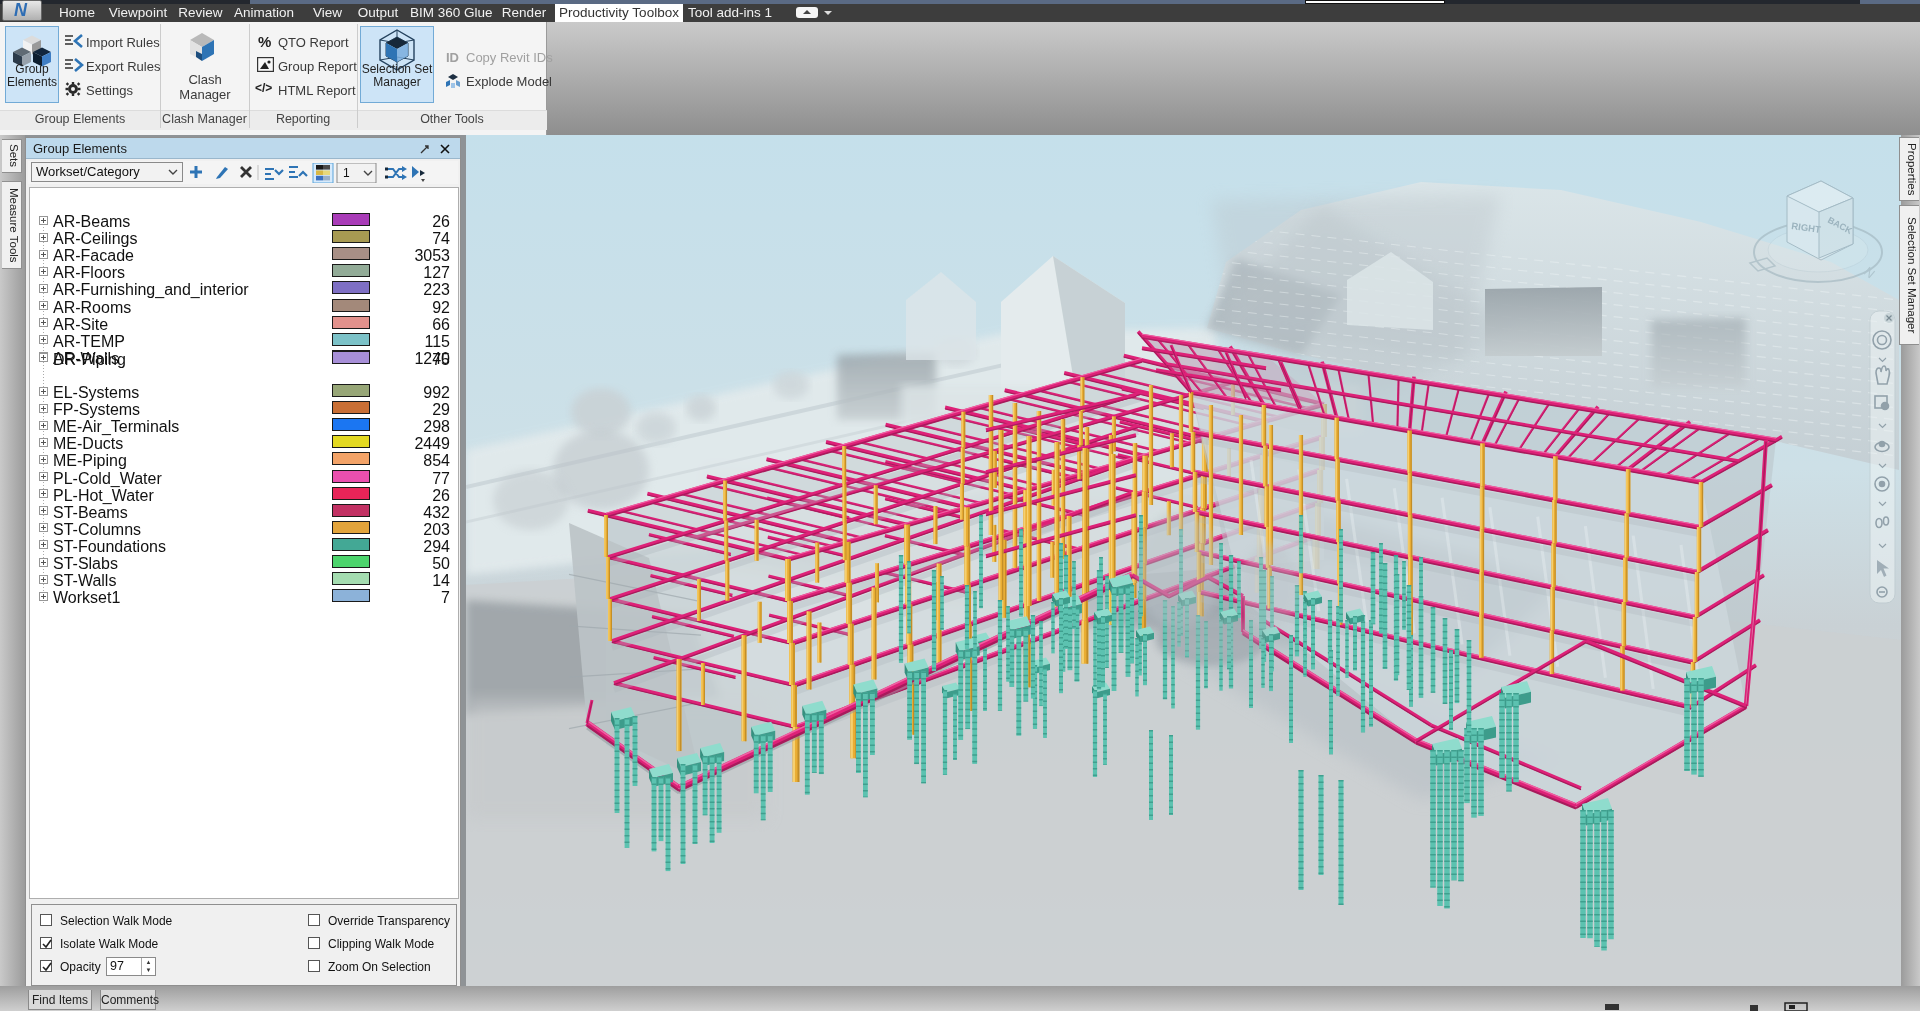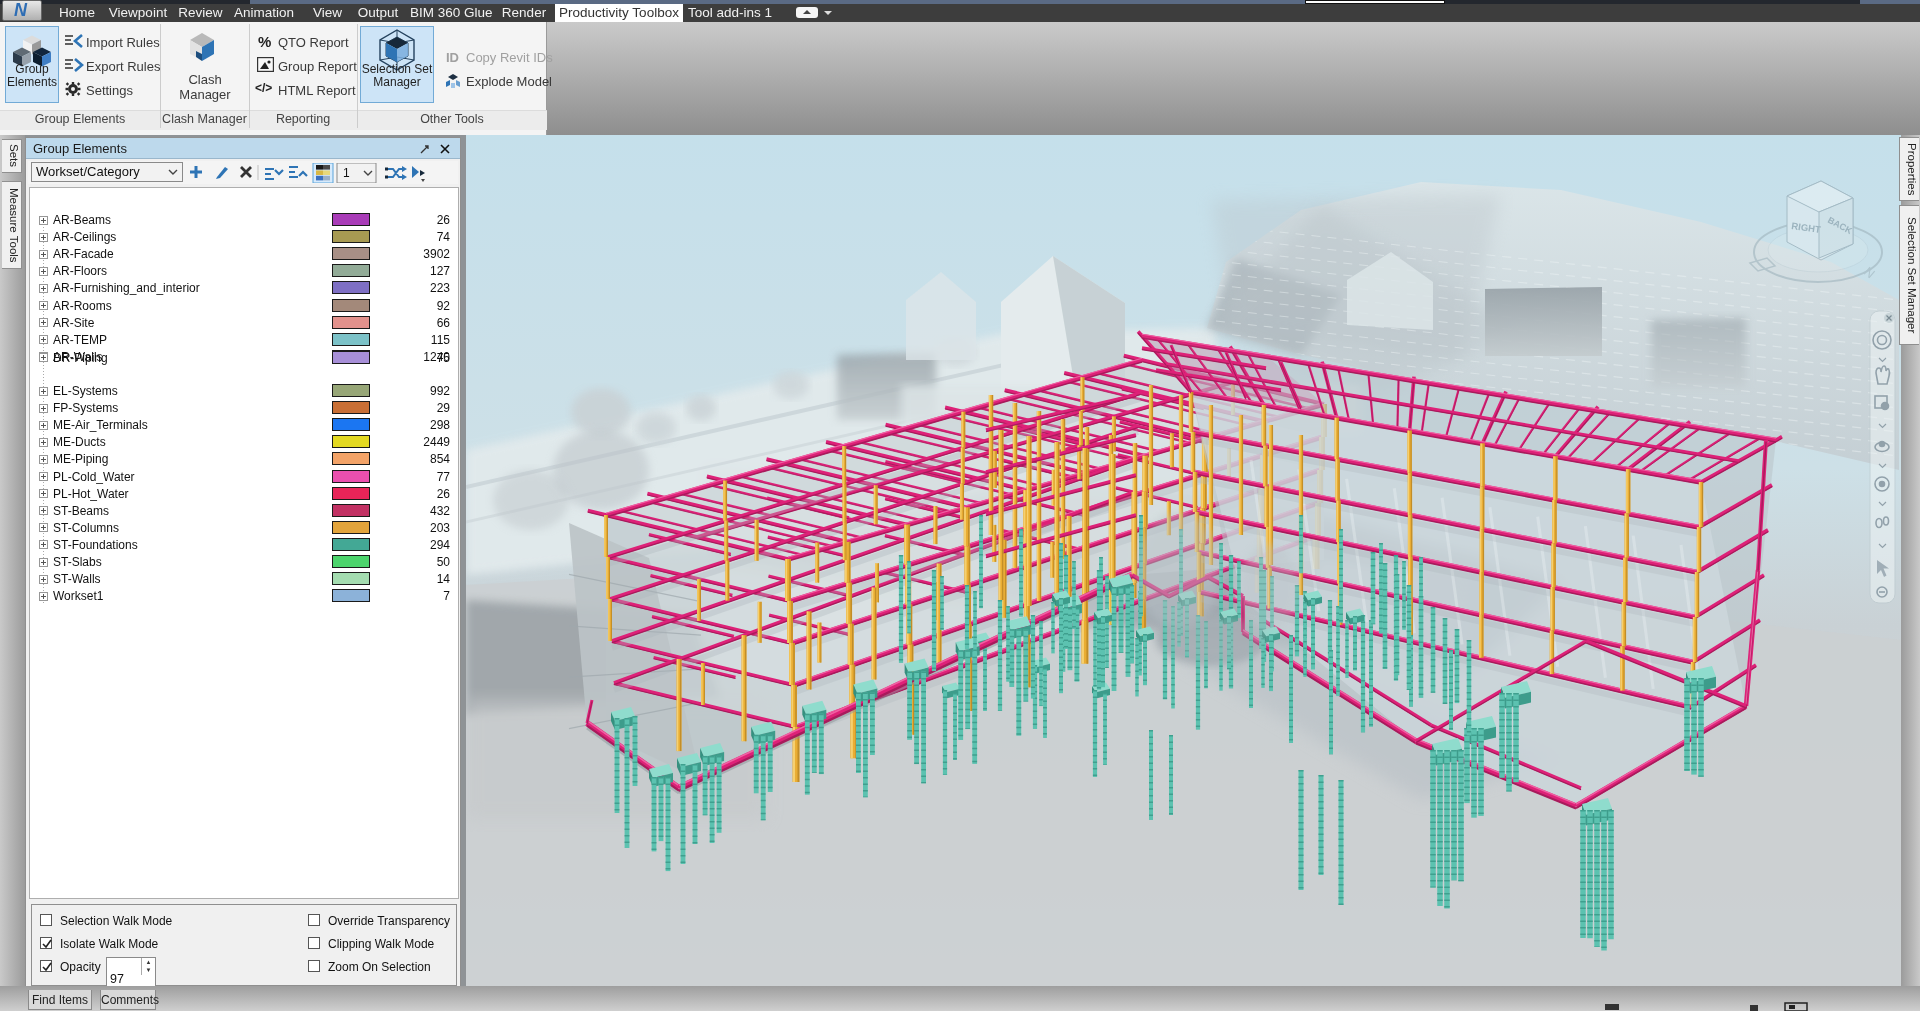--- a/index.html
+++ b/index.html
@@ -23,32 +23,32 @@
 .vtab{position:absolute;background:#f0f0f0;border:1px solid #8f8f8f;border-left:none;writing-mode:vertical-rl;font-size:11.5px;color:#222;text-align:center;padding:4px 1px}
 .vtabR{position:absolute;background:#f0f0f0;border:1px solid #8f8f8f;border-right:none;writing-mode:vertical-rl;font-size:11.5px;color:#222;text-align:center;padding:4px 1px}
 #rightstrip{position:absolute;left:1901px;top:135px;width:19px;height:851px;background:linear-gradient(90deg,#9b9b9b,#c9c9c9)}
 #panel{position:absolute;left:25px;top:137px;width:436px;height:851px;background:#f0f0f0;border:1px solid #8f8f8f}
 #ptitle{position:absolute;left:0;top:0;width:434px;height:21px;background:#bdd9ec;border-bottom:1px solid #9ab7cc}
 #ptitle span{position:absolute;left:7px;top:3px;font-size:13px;color:#1a1a1a}
 #ptools{position:absolute;left:2px;top:23px;width:430px;height:23px;background:#f4f4f4}
 #pdrop{position:absolute;left:3px;top:1px;width:152px;height:20px;background:#f2f2f2;border:1px solid #8a8a8a;font-size:13px;color:#111;padding:1px 4px}
 #tbl{position:absolute;left:3px;top:49px;width:430px;height:712px;background:#ffffff;border:1px solid #aeaeae}
 #thead{position:absolute;left:0;top:0;width:428px;height:20px;background:linear-gradient(#fdfdfd,#e9e9e9);border-bottom:1px solid #cfcfcf;font-size:12.5px;color:#222}
-.trow{position:absolute;left:0;width:428px;height:17px;font-size:12px;color:#111}
+.trow{position:absolute;left:0;width:428px;height:17px;font-size:16px;color:#111}
 .plus{position:absolute;left:9px;top:4px;width:9px;height:9px;border:1px solid #979797;background:#fff}
 .plus:before{content:"";position:absolute;left:1px;top:3px;width:5px;height:1px;background:#555}
 .plus:after{content:"";position:absolute;left:3px;top:1px;width:1px;height:5px;background:#555}
 .lbl{position:absolute;left:23px;top:1.5px}
 .sw{position:absolute;left:302px;top:1.5px;width:38px;height:13px;border:1px solid #1a1a1a}
 .cnt{position:absolute;right:8px;top:1.5px;text-align:right}
 #treeline{position:absolute;left:13px;top:30px;width:1px;height:386px;background-image:linear-gradient(#aaa 1px,transparent 1px);background-size:1px 3px}
 #chkbox{position:absolute;left:5px;top:766px;width:426px;height:82px;border:1px solid #8f8f8f;background:#f0f0f0;font-size:12px;color:#111;white-space:nowrap}
 .cb{position:absolute;width:12px;height:12px;border:1px solid #555;background:#fff}
 .cb svg{position:absolute;left:0;top:0}
-#spin{position:absolute;left:74px;top:52px;width:50px;height:19px;background:#fff;border:1px solid #8a8a8a;font-size:12.5px;padding:14px 3px}
+#spin{position:absolute;left:74px;top:52px;width:50px;height:19px;background:#fff;border:1px solid #8a8a8a;font-size:12.5px;padding:1px 3px}
 #spinbtn{position:absolute;left:109px;top:53px;width:14px;height:17px;border-left:1px solid #aaa;font-size:6px;color:#333;text-align:center;line-height:8px}
 .btab{position:absolute;top:2px;height:20px;background:#d9d9d9;border:1px solid #8a8a8a;border-top:none;font-size:12px;color:#222;text-align:center;padding-top:3px}
 #bottomstrip{position:absolute;left:0;top:986px;width:1920px;height:25px;background:linear-gradient(#9e9e9e,#cfcfcf)}
 #viewport{position:absolute;left:465px;top:135px;width:1436px;height:876px;background:#cfe2ea;border-left:1px solid #8f9396}
 svg{display:block}
 </style></head><body>
 <div id="titlebar"></div>
 <div id="topstrip">
     <div class="bl"></div>
     <div class="wh"></div>
@@ -1512,21 +1512,21 @@
 <div class="trow" style="top:40.6px">
 <span class="plus"></span>
         <span class="lbl">AR-Ceilings</span>
 <span class="sw" style="background:#a79a52"></span>
 <span class="cnt">74</span>
       </div>
 <div class="trow" style="top:57.7px">
 <span class="plus"></span>
         <span class="lbl">AR-Facade</span>
 <span class="sw" style="background:#a88f86"></span>
-<span class="cnt">3902</span>
+<span class="cnt">3053</span>
       </div>
 <div class="trow" style="top:74.8px">
 <span class="plus"></span>
         <span class="lbl">AR-Floors</span>
 <span class="sw" style="background:#92ab97"></span>
 <span class="cnt">127</span>
       </div>
 <div class="trow" style="top:91.9px">
 <span class="plus"></span>
         <span class="lbl">AR-Furnishing_and_interior</span>

